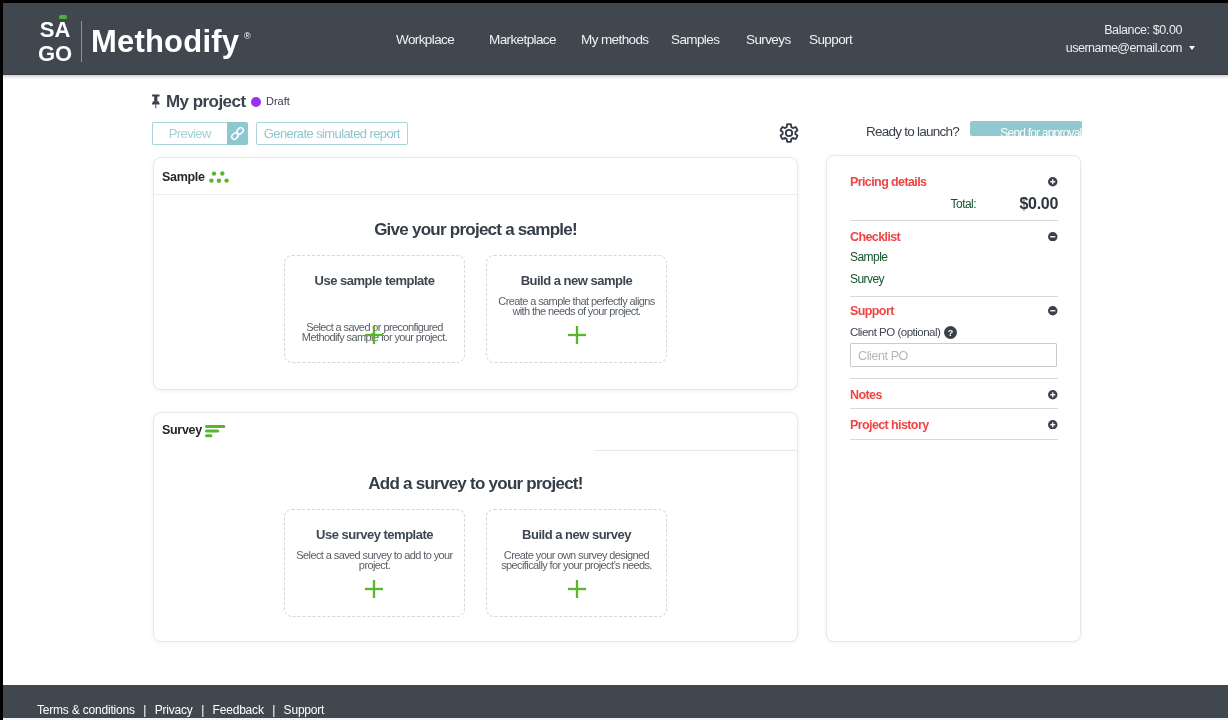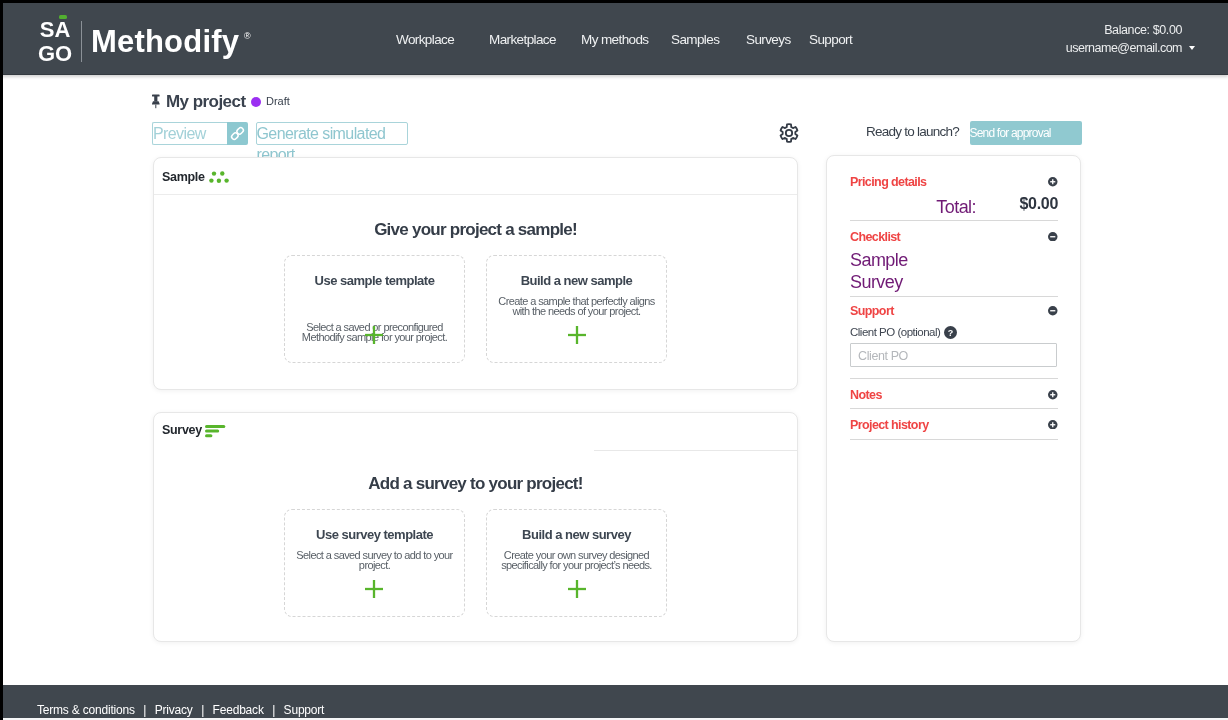--- a/index.html
+++ b/index.html
@@ -18,26 +18,26 @@
 #logo-r { left:244px; top:31px; color:#fff; font-size:9px; }
 .nav { top:32px; color:#eff1f2; font-size:13.5px; letter-spacing:-0.6px; }
 #bal { right:46px; top:23px; color:#eceeef; font-size:12.5px; text-align:right; letter-spacing:-0.4px; }
 #email { right:46px; top:41px; color:#eceeef; font-size:12.5px; text-align:right; letter-spacing:-0.5px; }
 #caret { right:33px; top:46px; width:0; height:0; border-left:3.4px solid transparent; border-right:3.4px solid transparent; border-top:4.6px solid #fff; }
 
 #title { left:166px; top:92px; font-size:17px; font-weight:bold; color:#3a424e; letter-spacing:-0.55px; }
 #dot-draft { left:250.5px; top:96.5px; width:10px; height:10px; border-radius:50%; background:#9b2ff2; }
 #txt-draft { left:266px; top:95px; font-size:11px; color:#3a424e; }
 
-.btn { border:1px solid #a9d4da; background:#fff; text-align:left; font-size:16px; letter-spacing:-0.6px; border-radius:2px; }
+.btn { border:1px solid #a9d4da; background:#fff; text-align:center; font-size:13px; letter-spacing:-0.6px; border-radius:2px; }
 #btn-preview { left:152px; top:121.5px; width:74.5px; height:23px; line-height:21px; color:#a3d1d8; border-right:none; border-radius:2px 0 0 2px; }
 #chip-link { left:226.5px; top:121.5px; width:21px; height:23px; background:#8dc8d0; border-radius:0 2px 2px 0; }
 #btn-generate { left:255.5px; top:121.5px; width:152.5px; height:23px; line-height:21px; color:#8fc6cf; }
 #ready { left:830px; top:124px; width:129px; text-align:right; font-size:13.5px; color:#39414b; letter-spacing:-0.75px; }
-#btn-send { left:969.5px; top:121px; width:112px; height:24px; background:#90c9d0; border-radius:2px; color:#fff; font-size:12px; letter-spacing:-0.8px; text-align:left; line-height:25px; }
+#btn-send { left:969.5px; top:121px; width:112px; height:15px; background:#90c9d0; border-radius:2px; color:#fff; font-size:12px; letter-spacing:-0.8px; text-align:right; line-height:25px; }
 
 .card { background:#fff; border:1px solid #e7e7e7; border-radius:8px; box-shadow:0 1px 5px rgba(0,0,0,0.06); }
 #card-sample { left:153px; top:157px; width:645px; height:233px; }
 #card-survey { left:153px; top:412px; width:645px; height:229.5px; }
 .card-h { left:162px; font-size:12.5px; font-weight:bold; color:#23282e; letter-spacing:-0.3px; }
 #h-sample { top:170px; }
 #divider-sample { left:154px; top:194px; width:643px; height:1px; background:#ececec; }
 #h-survey { top:423px; }
 #divider-survey { left:594px; top:450px; width:203px; height:1px; background:#e8e8e8; }
 .big-head { width:645px; left:153px; text-align:center; font-size:17px; font-weight:bold; color:#353d48; letter-spacing:-0.75px; }
@@ -47,21 +47,21 @@
 #db1 { left:283.5px; top:254.5px; }
 #db2 { left:485.5px; top:254.5px; }
 #db3 { left:283.5px; top:508.5px; }
 #db4 { left:485.5px; top:508.5px; }
 .box-title { width:181px; text-align:center; font-size:13px; font-weight:bold; color:#3d4651; letter-spacing:-0.5px; }
 .bt1 { top:272.5px; } .bt2 { top:526.5px; }
 .box-desc { width:181px; text-align:center; font-size:11px; line-height:10px; color:#585f66; letter-spacing:-0.6px; }
 
 #sidebar { left:826px; top:155px; width:255px; height:486.5px; }
 .sb-h { left:850px; font-size:12.5px; font-weight:bold; color:#ef4444; letter-spacing:-0.6px; }
-.sb-t { left:850px; font-size:18px; color:#701a75; letter-spacing:-0.55px; }
+.sb-t { left:850px; font-size:12px; color:#14532d; letter-spacing:-0.55px; }
 .sb-div { left:850px; width:208px; height:1px; background:#d8d8d8; }
 .circ { left:1048px; width:9.5px; height:9.5px; }
 
 #footer { left:0; top:685px; width:1228px; height:32.7px; background:#40474e; color:#fff; font-size:12px; }
 #footer-inner { left:37px; top:703px; color:#fff; font-size:12px; letter-spacing:-0.2px; }
 #below-footer { left:0; top:717.7px; width:1228px; height:2.3px; background:#f5f6f7; }
 .sep { display:inline-block; margin:0 8.5px; }
 .plus-green { stroke:#58b52c; stroke-width:2.3; }
 </style>
 </head>

